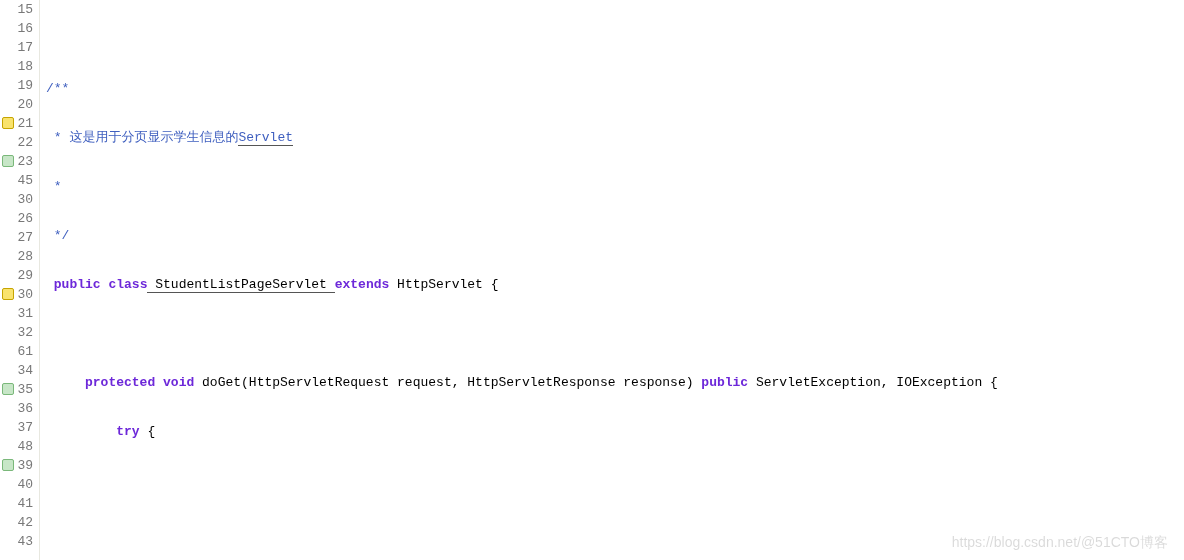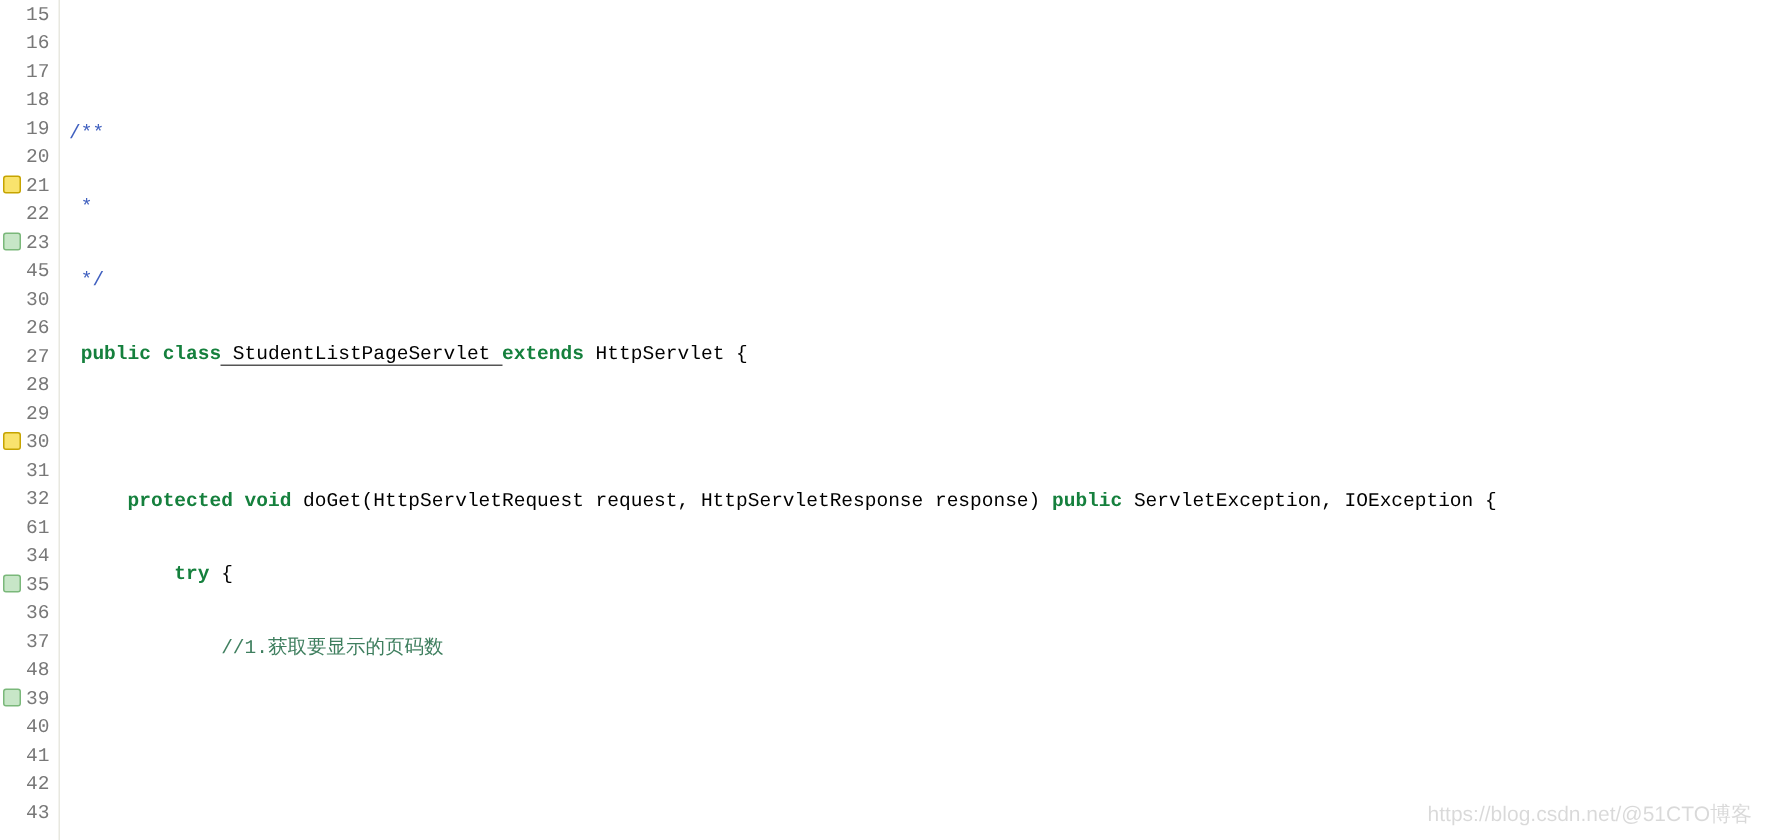--- a/index.html
+++ b/index.html
@@ -53,21 +53,21 @@
     flex: 1;
     padding-left: 6px;
     white-space: pre;
     color: #000;
     position: relative;
   }
   .code-line {
     height: 19px;
     line-height: 19px;
   }
-  .kw { color: #15803d; font-weight: bold; }
+  .kw { color: #6d28d9; font-weight: bold; }
   .comment-jdoc { color: #3f5fbf; }
   .comment-jdoc-tag { color: #7f9fbf; font-weight: bold; }
   .comment-line { color: #3f7f5f; }
   .ud { border-bottom: 1px solid #555; }
   .watermark {
     position: absolute;
     bottom: 8px;
     right: 16px;
     color: rgba(0,0,0,0.15);
     font-size: 14px;
@@ -106,27 +106,27 @@
       <div class="gutter-line">48</div>
       <div class="gutter-line">39<div class="marker info-marker"></div></div>
       <div class="gutter-line">40</div>
       <div class="gutter-line">41</div>
       <div class="gutter-line">42</div>
       <div class="gutter-line">43</div>
     </div>
   <div class="code-area">
     <div class="code-line"></div>
     <div class="code-line"><span class="comment-jdoc">/**</span></div>
+    <div class="code-line"><span class="comment-jdoc"> * </span><span class="comment-jdoc">这是用于分页显示学生信息的</span><span class="comment-jdoc ud">Servlet</span></div>
     <div class="code-line"><span class="comment-jdoc"> * </span></div>
     <div class="code-line"><span class="comment-jdoc"> */</span></div>
     <div class="code-line"> <span class="kw">public class</span><span class="ud"> StudentListPageServlet </span><span class="kw">extends</span><span> HttpServlet {</span></div>
     <div class="code-line"></div>
     <div class="code-line">     <span class="kw">protected void</span><span> doGet(HttpServletRequest request, HttpServletResponse response) </span><span class="kw">public</span><span> ServletException, IOException {</span></div>
     <div class="code-line">         <span class="kw">try</span><span> {</span></div>
-    <div class="code-line">             <span class="comment-line">//1.获取要显示的页码数</span></div>
     
     
     
     
     
     
     
     
     
     

